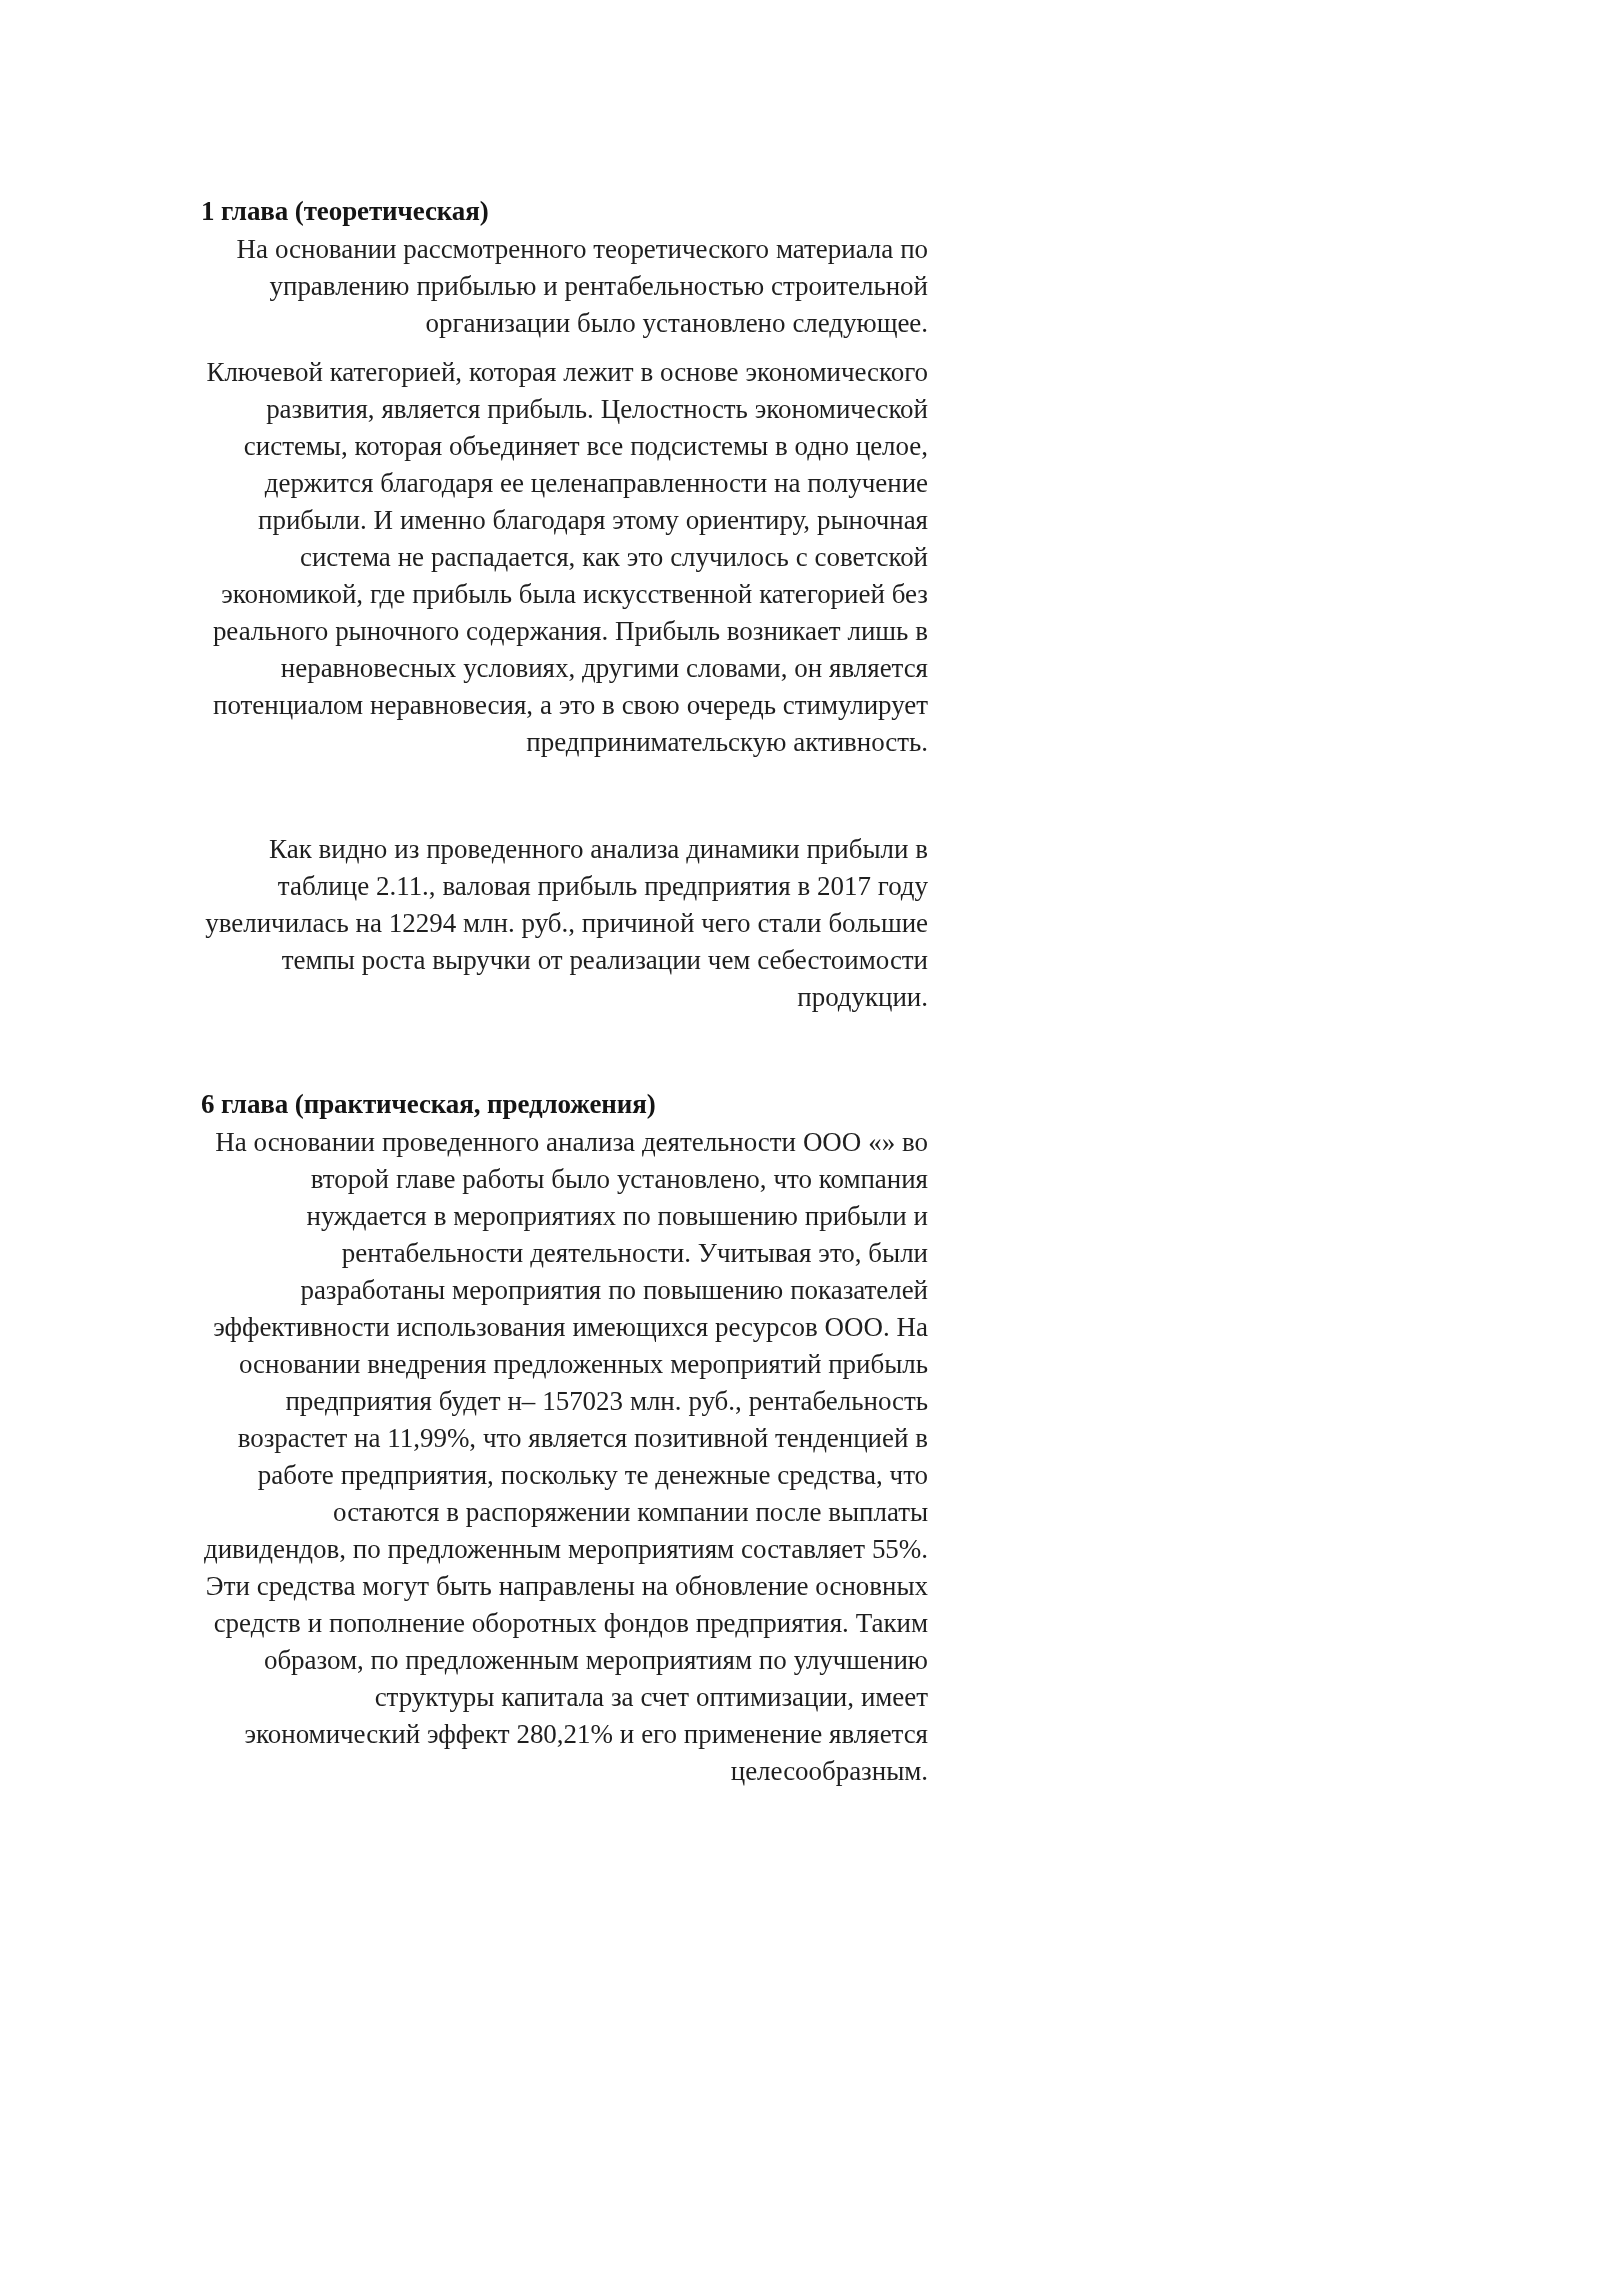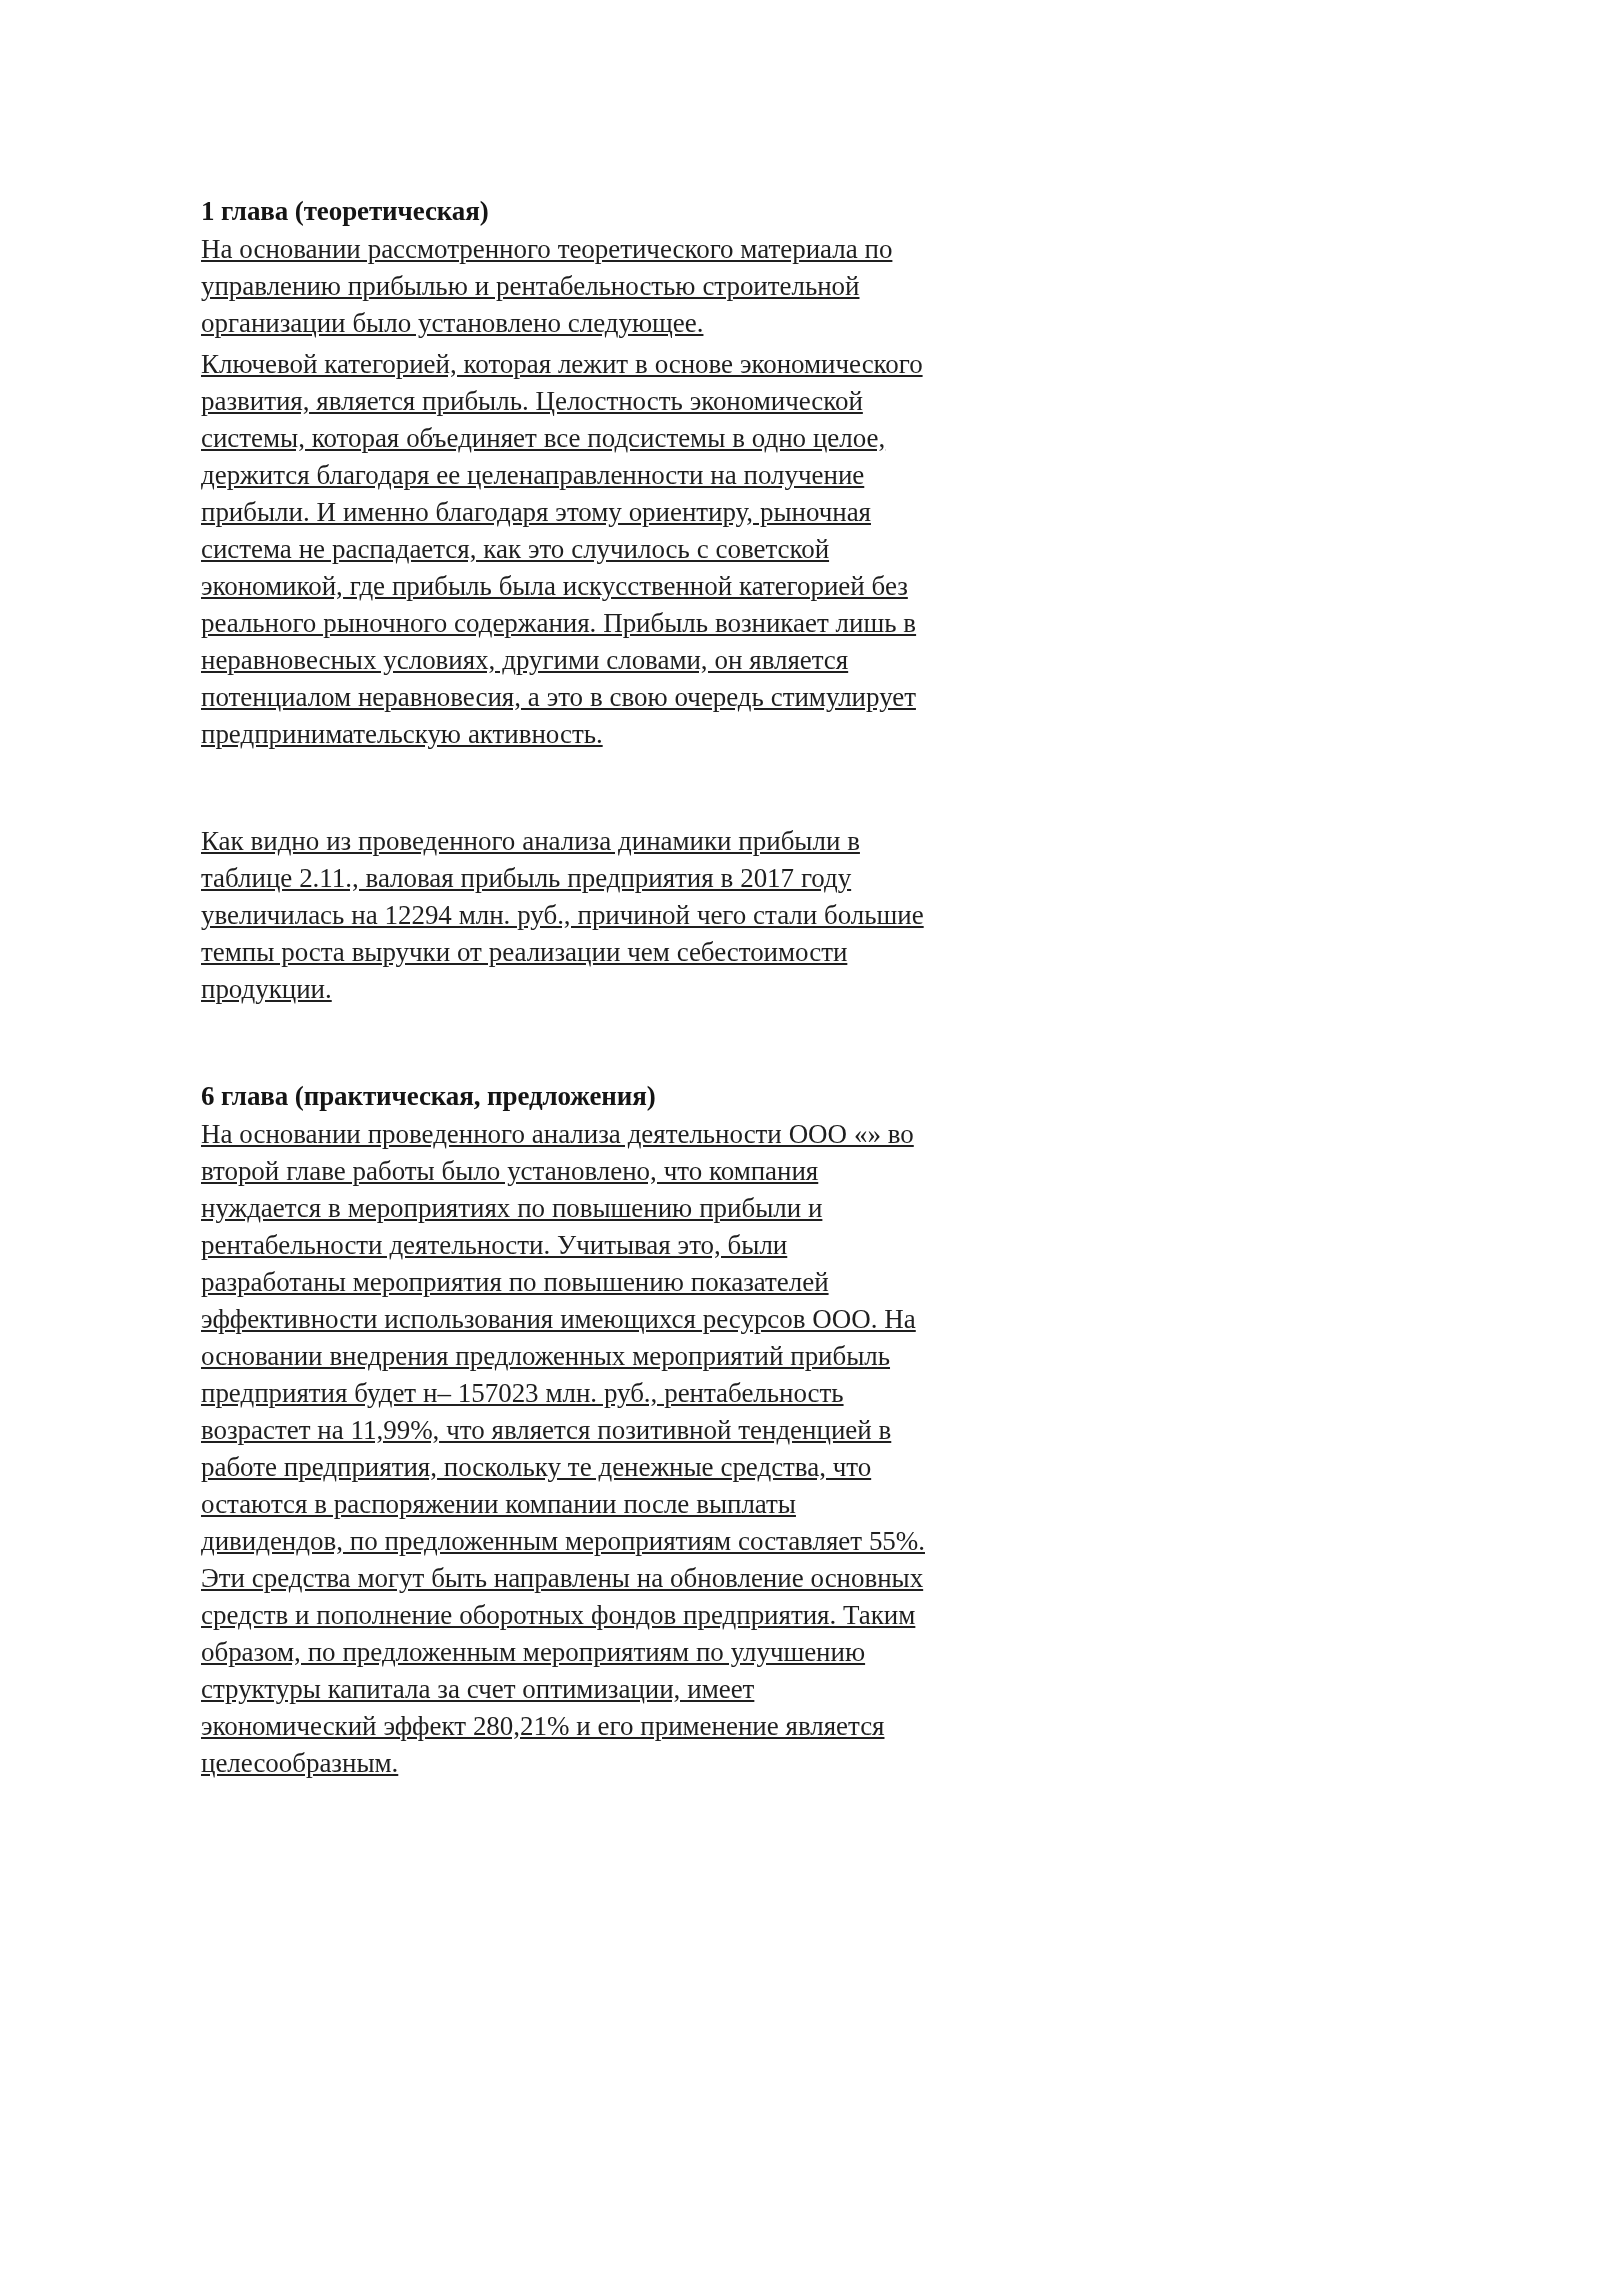--- a/index.html
+++ b/index.html
@@ -35,29 +35,28 @@
     font-weight: bold;
     font-size: 27px;
     line-height: 37px;
     letter-spacing: -0.1px;
     margin: 0 0 0.9px 0;
     color: #151515;
   }
   .section-para {
     font-size: 27px;
     line-height: 37px;
-    text-align: left;
+    text-align: right;
     margin: 0;
     color: #1f1f1f;
     letter-spacing: -0.04px;
     word-spacing: 0.2px;
-    text-decoration: underline;
   }
   .section-para + .section-para {
-    margin-top: 4px;
+    margin-top: 12px;
   }
 </style>
 </head>
 <body>
 
 <div class="page">
   <div class="doc-body">
 
     <div class="section">
       <div class="section-heading">1 глава (теоретическая)</div>

